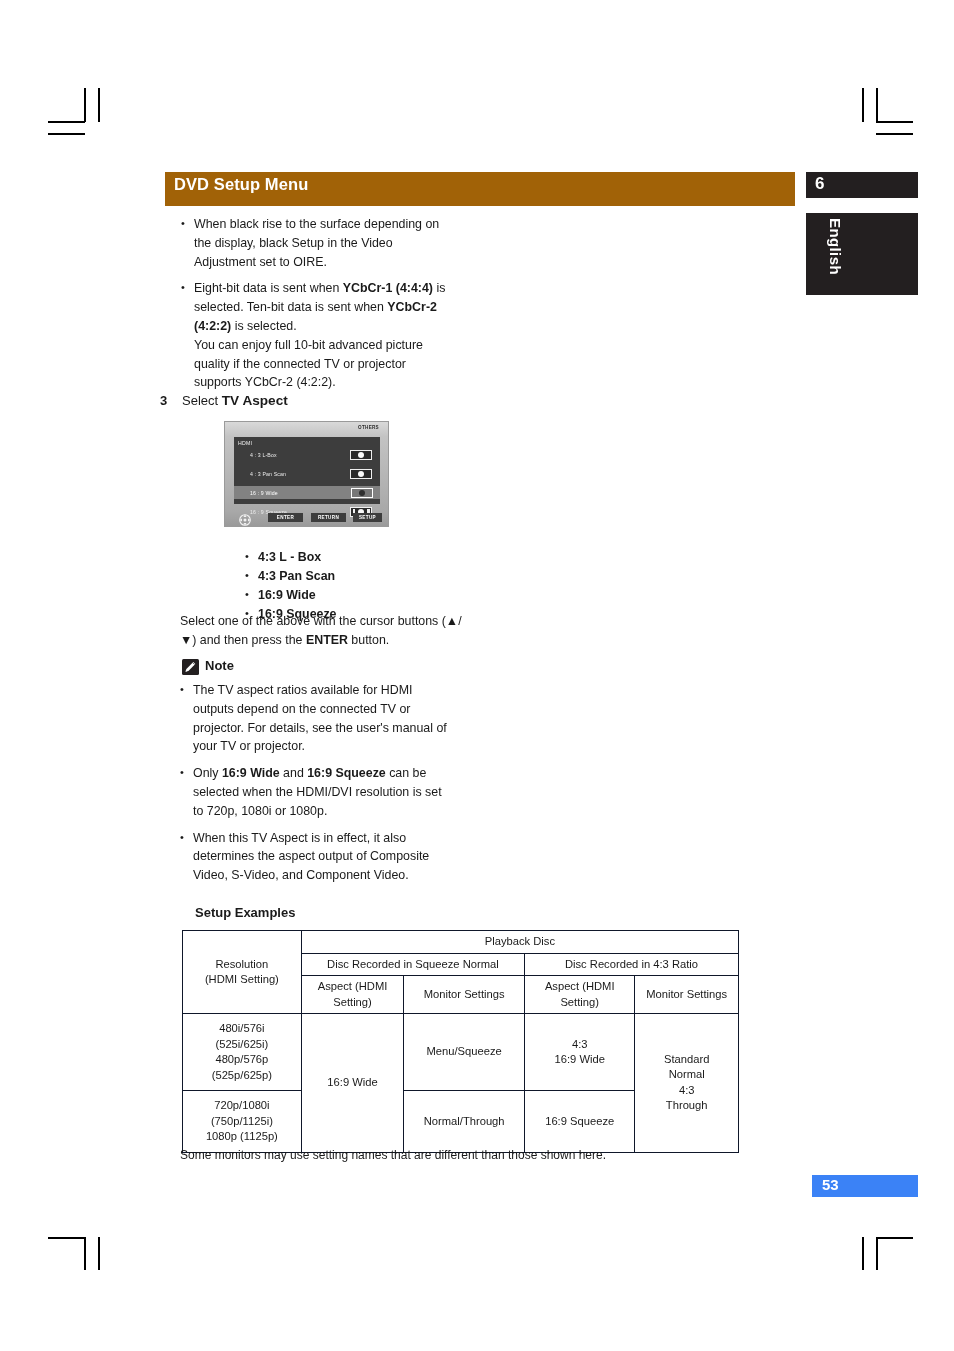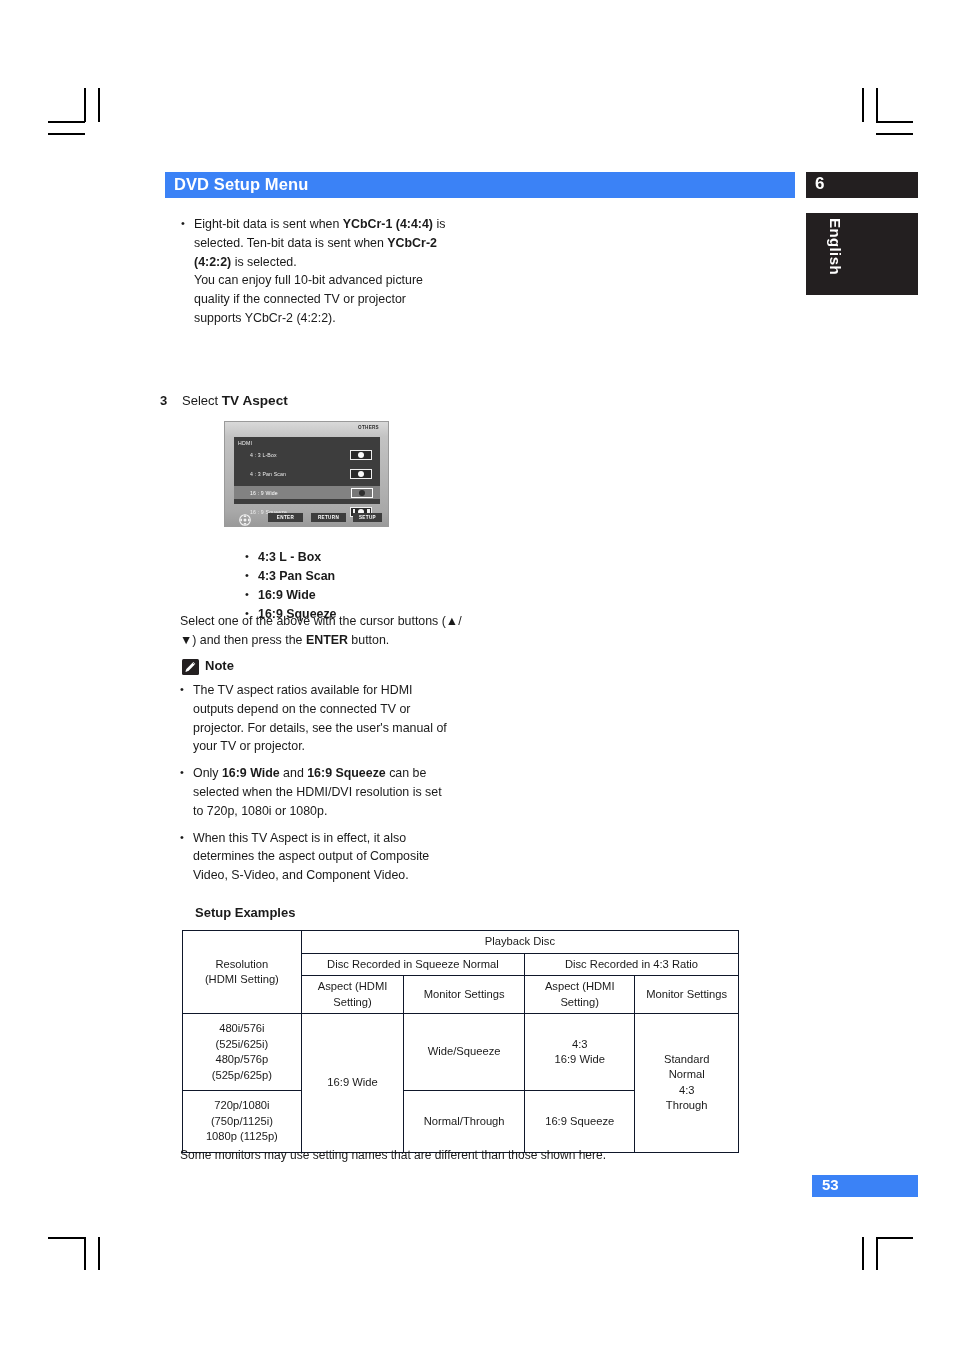--- a/index.html
+++ b/index.html
@@ -46,22 +46,22 @@
   .crop-br .v1 { left: 4px;  top: 5px;  height: 33px; }
   .crop-br .v2 { left: 18px; top: 5px;  height: 33px; }
   .crop-br .h1 { left: 18px; top: 5px;  width: 37px; }
 
   
   .header-bar {
     position: absolute;
     left: 165px;
     top: 172px;
     width: 630px;
-    height: 26px;
-    background: #3b82f6;
+    height: 34px;
+    background: #a16207;
   }
   .header-title {
     position: absolute;
     left: 9px;
     top: 3px;
     color: #ffffff;
     font-size: 16.5px;
     font-weight: bold;
     letter-spacing: 0.1px;
   }
@@ -401,20 +401,21 @@
 </div>
 <div class="chapter-box">
   <div class="chapter-num">6</div>
 </div>
 <div class="lang-tab">
   <div class="lang-text">English</div>
 </div>
 
 <div class="col" style="top:215px;">
   <ul class="bul" id="intro-bullets">
+      <li>When black rise to the surface depending on the display, black Setup in the Video Adjustment set to OIRE.</li>
       <li>Eight-bit data is sent when <b>YCbCr-1 (4:4:4)</b> is selected. Ten-bit data is sent when <b>YCbCr-2 (4:2:2)</b> is selected.<br>You can enjoy full 10-bit advanced picture quality if the connected TV or projector supports YCbCr-2 (4:2:2).</li>
     </ul>
 </div>
 
 <div class="step">
   <span class="num">3</span><span class="lbl"><span>Select </span><b>TV Aspect</b></span>
 </div>
 
 <div class="osd">
   <div class="osd-others">OTHERS</div>
@@ -512,21 +513,21 @@
   </tr>
   <tr>
     <td style="width:113px;">Aspect (HDMI Setting)</td>
     <td style="width:117px;">Monitor Settings</td>
     <td style="width:116px;">Aspect (HDMI Setting)</td>
     <td style="width:112px;">Monitor Settings</td>
   </tr>
   <tr>
     <td class="pad-lg">480i/576i<br>(525i/625i)<br>480p/576p<br>(525p/625p)</td>
     <td rowspan="2">16:9  Wide</td>
-    <td class="pad-lg">Wide/Squeeze</td>
+    <td class="pad-lg">Menu/Squeeze</td>
     <td class="pad-lg">4:3<br>16:9 Wide</td>
     <td rowspan="2">Standard<br>Normal<br>4:3<br>Through</td>
   </tr>
   <tr>
     <td class="pad-lg">720p/1080i<br>(750p/1125i)<br>1080p (1125p)</td>
     <td class="pad-lg">Normal/Through</td>
     <td class="pad-lg">16:9 Squeeze</td>
   </tr>
 </tbody>
   </table>

